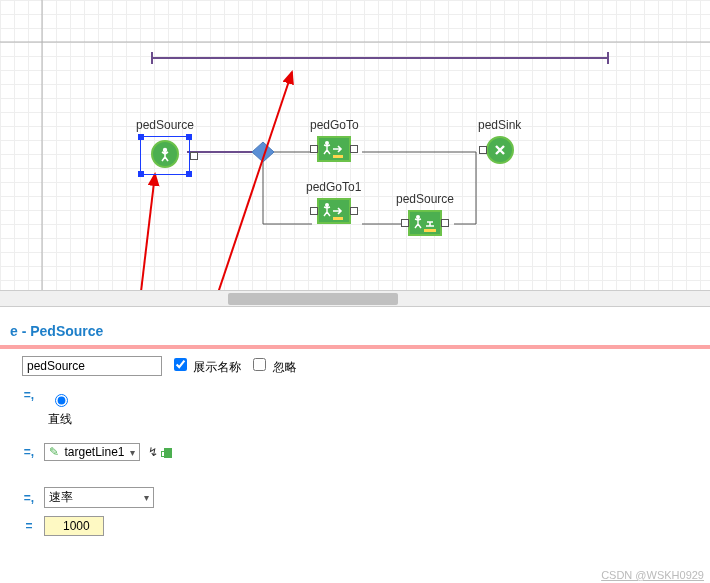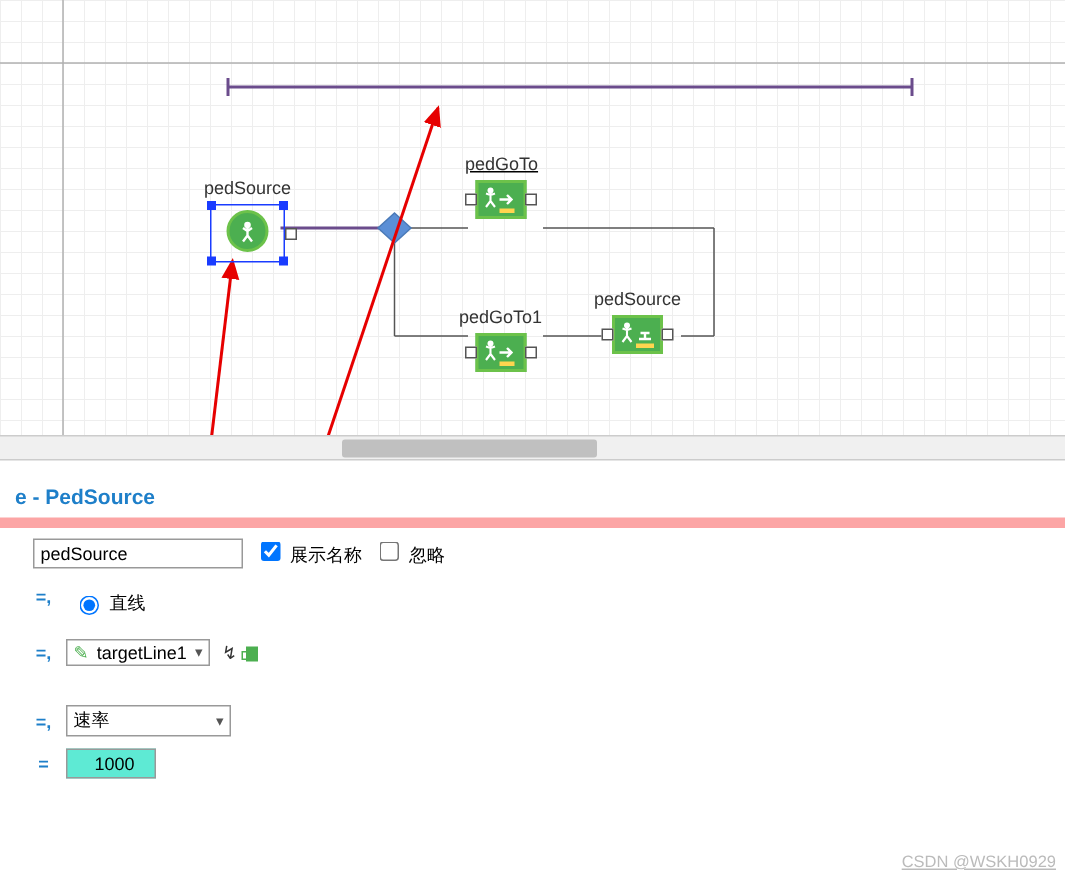--- a/index.html
+++ b/index.html
@@ -40,27 +40,27 @@
   .scrollbar-h {
     width: 710px; height: 16px; background: #f0f0f0; border-top: 1px solid #ccc; position: relative;
   }
   .scrollbar-thumb {
     position: absolute; left: 228px; top: 2px; width: 170px; height: 12px; background: #c0c0c0; border-radius: 2px;
   }
   .panel {
     width: 710px; border-top: 1px solid #ccc; padding: 10px 0 0 0;
   }
   .panel-title {
-    color: #1e7fc9; font-weight: bold; font-size: 14px; border-bottom: 7px solid #fca5a5; padding: 6px 10px;
+    color: #1e7fc9; font-weight: bold; font-size: 14px; border-bottom: 4px solid #fca5a5; padding: 6px 10px;
   }
   .form-row { display: flex; align-items: center; padding: 6px 10px 6px 22px; gap: 8px; }
   .form-row input[type=text] { border: 1px solid #999; padding: 2px 4px; font-size: 12px; }
   .name-input { width: 140px; }
   .radio-group { margin-left: 32px; }
-  .radio-row { padding: 3px 0; display: flex; align-items: flex-start; gap: 4px; }
+  .radio-row { padding: 3px 0; display: flex; align-items: center; gap: 4px; flex-direction: column; }
   .link-icon {
     display: inline-block; width: 14px; text-align: center; color: #1e7fc9; font-weight: bold;
   }
   .combo {
     border: 1px solid #999; padding: 1px 4px; font-size: 12px; display: inline-flex; align-items: center; gap: 4px; min-width: 96px; justify-content: space-between;
   }
   .chev { font-size: 10px; color: #555; }
   .watermark { position: absolute; right: 6px; bottom: 2px; color: #bbb; font-size: 11px; text-decoration: underline; }
   .green-mark { display:inline-block; width:8px; height:10px; background:#4caf50; margin-left:6px; position:relative; top:2px;}
   .green-mark::after { content:""; position:absolute; left:-3px; top:3px; width:4px;height:4px;border:1px solid #4caf50;}
@@ -112,36 +112,45 @@
         </span>
       </span>
       <span class="port right"></span>
       <span class="sel-handle" style="left:-3px;top:-3px;"></span>
       <span class="sel-handle" style="right:-3px;top:-3px;"></span>
       <span class="sel-handle" style="left:-3px;bottom:-3px;"></span>
       <span class="sel-handle" style="right:-3px;bottom:-3px;"></span>
     </div>
   </div>
 
-  <div class="node-wrap" style="left:310px; top:102px;text-decoration:underline;">
+  <div class="node-wrap" style="left:310px; top:118px;">
     <div class="label">pedGoTo</div>
     <span class="green-block">
       <svg class="person-icon" width="30" height="22" viewBox="0 0 30 22">
           <circle cx="8" cy="5" r="2" fill="#fff"></circle>
           <path d="M8 6 L8 12 M8 8 L5 7 M8 8 L11 7 M8 12 L5 16 M8 12 L11 16" stroke="#fff" stroke-width="1.4"></path>
           <path d="M14 11 L22 11 M19 8 L22 11 L19 14" stroke="#fff" stroke-width="1.6" fill="none"></path>
           <rect x="14" y="17" width="10" height="3" fill="#ffd54f"></rect>
         </svg>
       <span class="port left"></span>
       <span class="port right"></span>
     </span>
   </div>
 
-
-  <div class="node-wrap" style="left:306px; top:204px;">
+  <div class="node-wrap" style="left:478px; top:118px;">
+    <div class="label">pedSink</div>
+    <span class="green-circle">
+      <svg class="person-icon" width="16" height="16" viewBox="0 0 16 16">
+          <path d="M4 4 L12 12 M12 4 L4 12" stroke="#fff" stroke-width="2.4"></path>
+        </svg>
+      <span class="port left"></span>
+    </span>
+  </div>
+
+  <div class="node-wrap" style="left:306px; top:180px;">
     <div class="label">pedGoTo1</div>
     <span class="green-block">
       <svg class="person-icon" width="30" height="22" viewBox="0 0 30 22">
           <circle cx="8" cy="5" r="2" fill="#fff"></circle>
           <path d="M8 6 L8 12 M8 8 L5 7 M8 8 L11 7 M8 12 L5 16 M8 12 L11 16" stroke="#fff" stroke-width="1.4"></path>
           <path d="M14 11 L22 11 M19 8 L22 11 L19 14" stroke="#fff" stroke-width="1.6" fill="none"></path>
           <rect x="14" y="17" width="10" height="3" fill="#ffd54f"></rect>
         </svg>
       <span class="port left"></span>
       <span class="port right"></span>
@@ -207,17 +216,17 @@
   <div class="form-row">
     <span class="link-icon">=,</span>
     <span class="combo" style="min-width:110px;">
       <span>速率</span>
       <span class="chev">▾</span>
     </span>
   </div>
 
   <div class="form-row" style="padding-top:2px;">
     <span class="link-icon">=</span>
-    <input type="text" style="width: 60px; background: #5eead4; padding-left: 18px;" value="1000">
+    <input type="text" style="width: 60px; background: #fef9c3; padding-left: 18px;" value="1000">
   </div>
 </div>
 
 <div class="watermark">CSDN @WSKH0929</div>
 
 </body></html>

